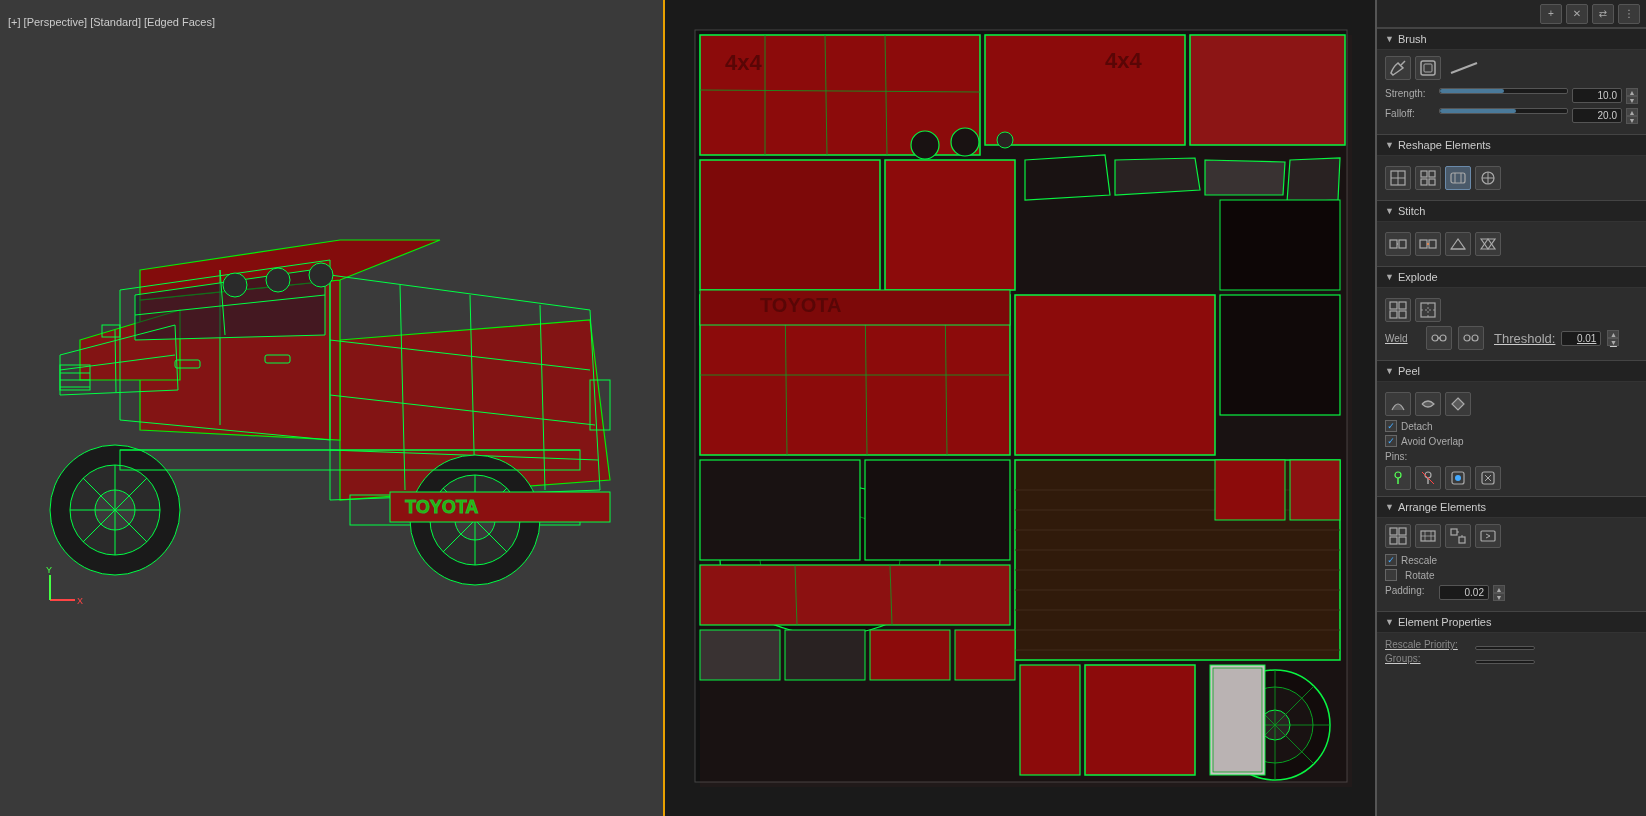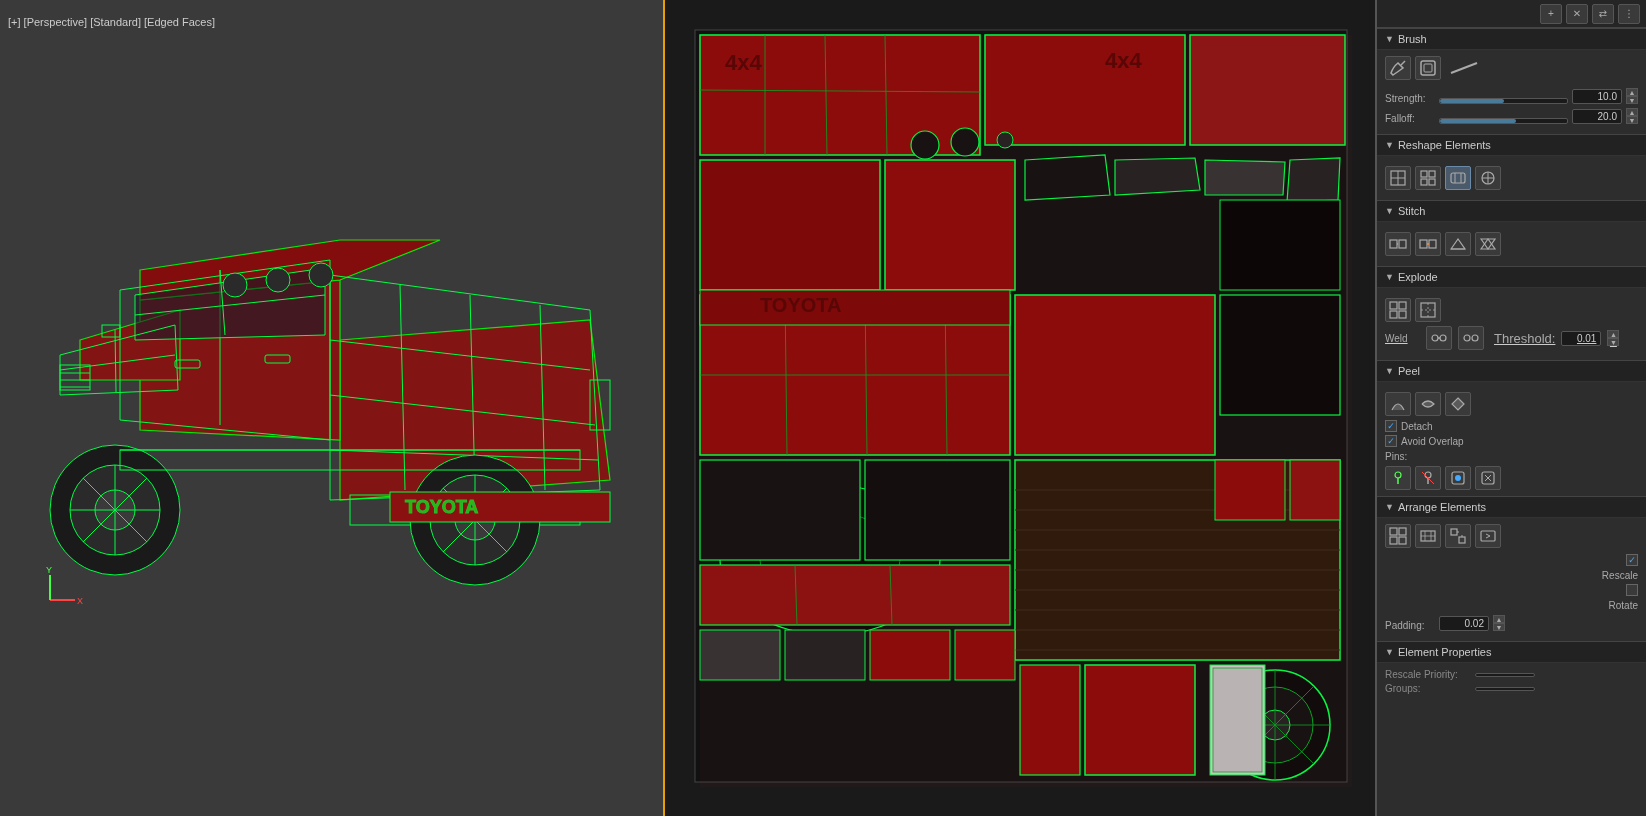--- a/index.html
+++ b/index.html
@@ -185,21 +185,21 @@
       cursor: pointer;
     }
 
     .icon-btn.active {
       background: #4a5a6a;
       border-color: #6a8aaa;
     }
 
     .property-row {
       display: flex;
-      align-items: flex-end;
+      align-items: flex-start;
       margin-bottom: 4px;
       gap: 4px;
     }
 
     .property-label {
       color: #aaa;
       font-size: 10px;
       min-width: 50px;
     }
 
@@ -328,35 +328,35 @@
     }
 
     .arrange-grid {
       display: flex;
       gap: 4px;
       margin-bottom: 6px;
     }
 
     .rescale-row {
       display: flex;
-      align-items: flex-end;
+      align-items: center;
       gap: 4px;
       margin-bottom: 3px;
-      flex-direction: column;
     }
 
     
     .element-props-content {
       padding: 6px 8px;
     }
 
     .prop-row {
       display: flex;
-      align-items: center;
+      align-items: flex-end;
       margin-bottom: 3px;
+      text-decoration: underline;
     }
 
     .prop-key {
       color: #888;
       font-size: 10px;
       min-width: 90px;
     }
   </style>
 </head>
 <body>

